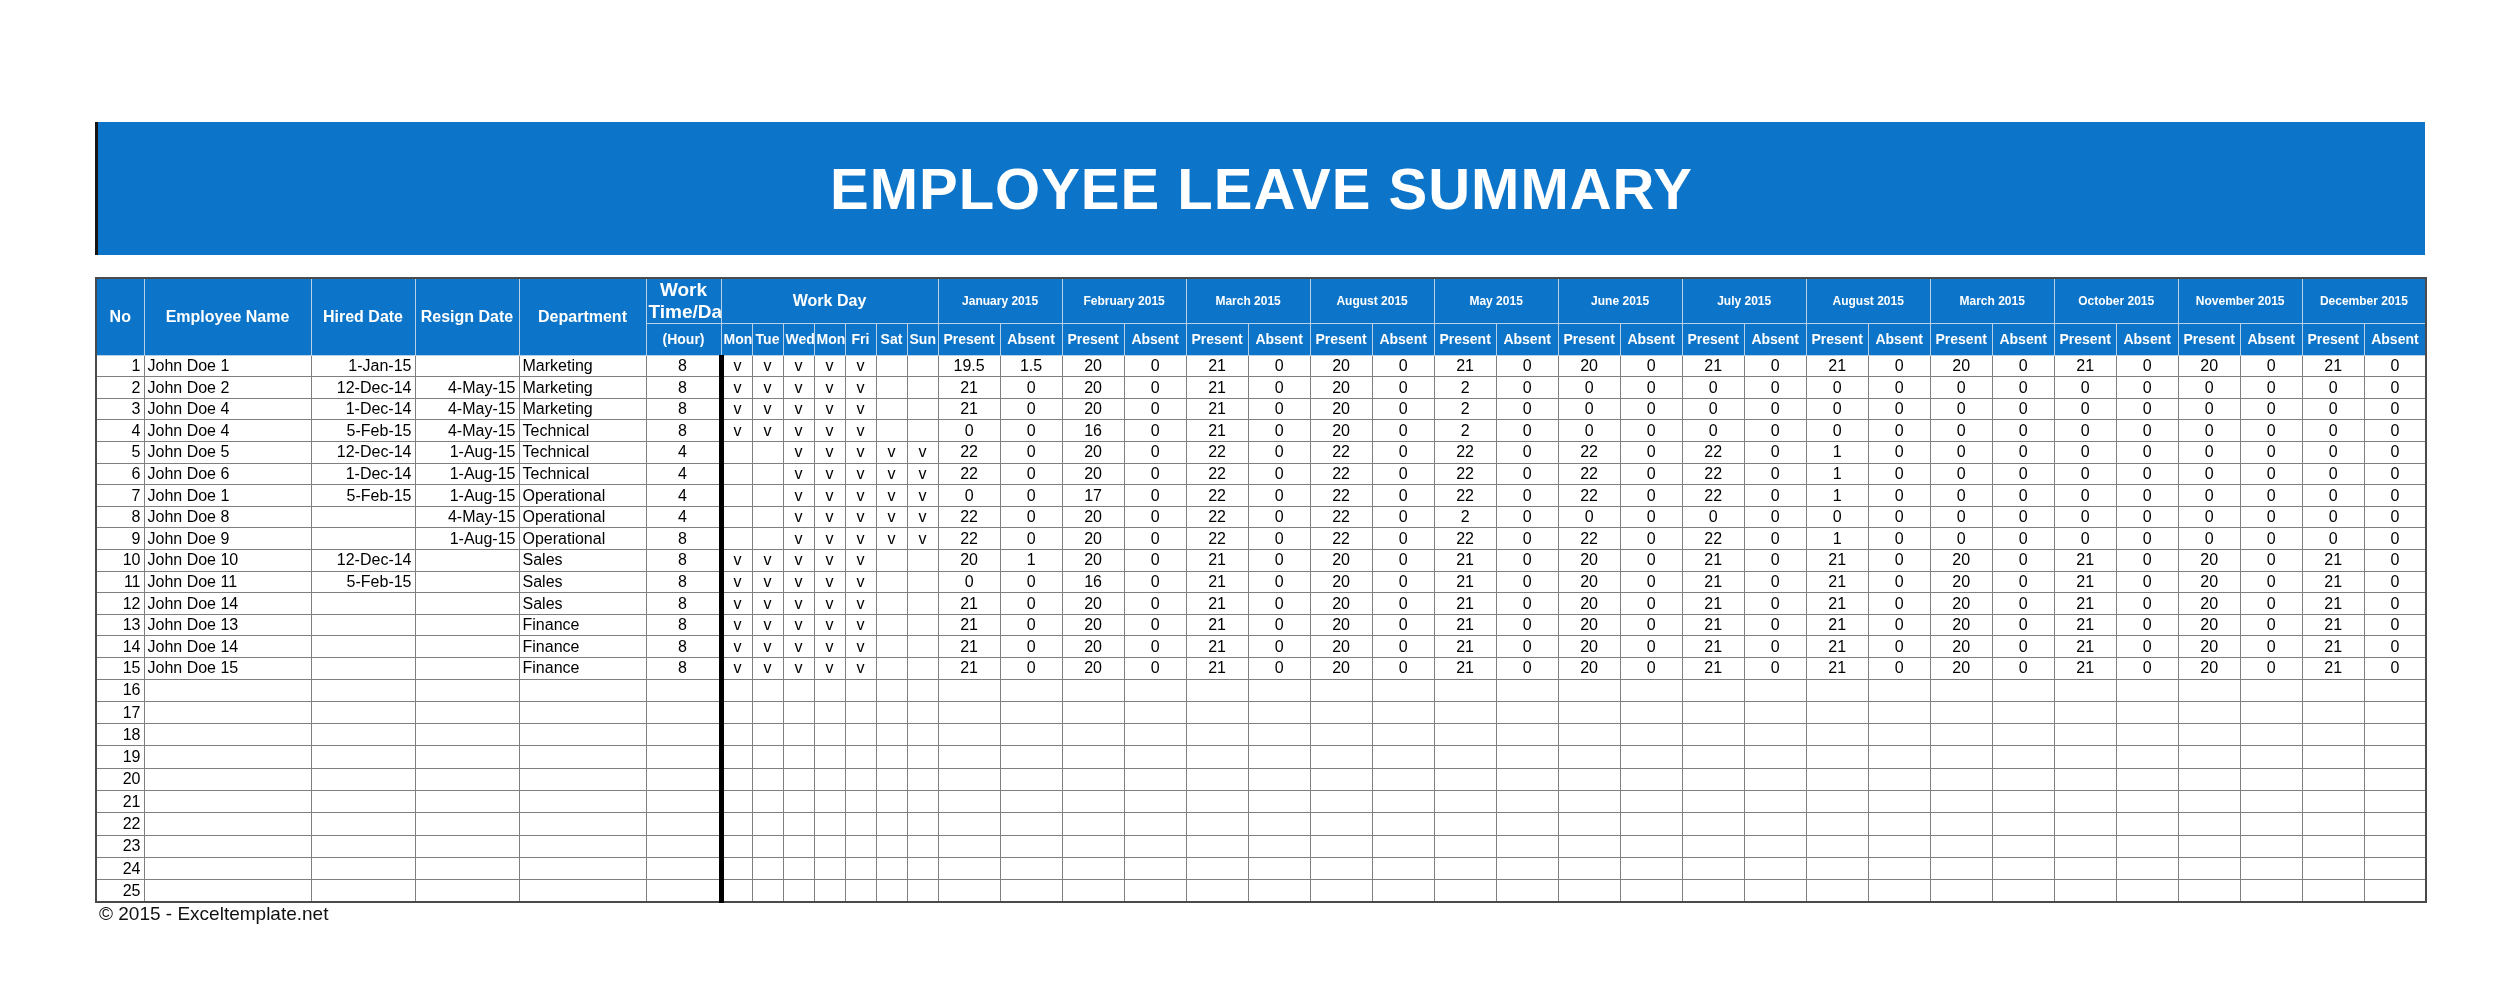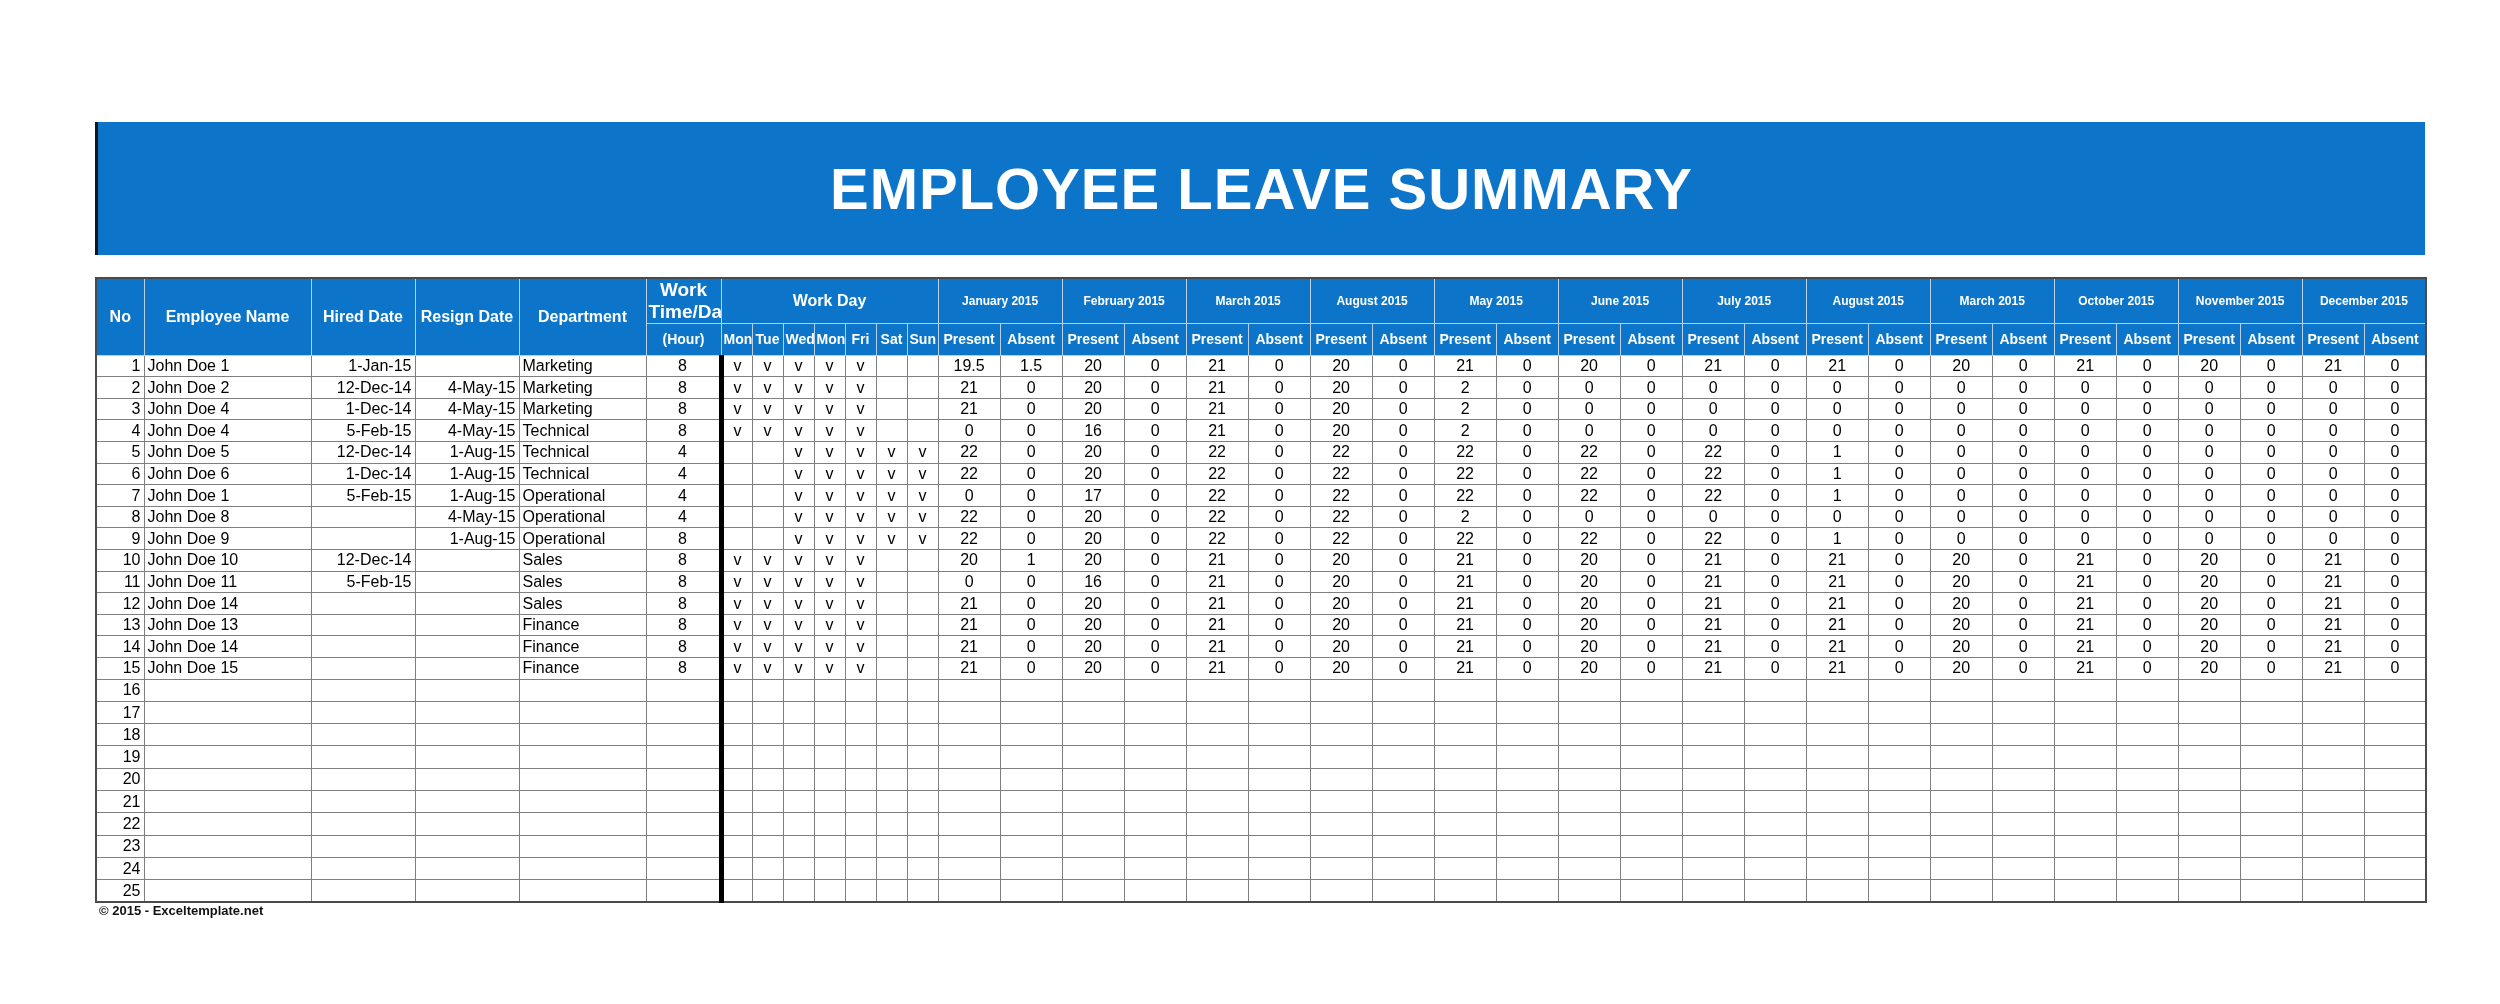--- a/index.html
+++ b/index.html
@@ -47,21 +47,21 @@
     padding: 0 3px;
   }
   .sheet tbody tr.empty td { height: 22.3px; }
   .sheet tbody td.thick { border-left: 5px solid #000000; }
   .al { text-align: left; }
   .ar { text-align: right; }
   .ac { text-align: center; padding: 0; }
   
   .footer {
     position: absolute; left: 99px; top: 903px;
-    font-size: 13px; color: #111; font-weight: bold;
+    font-size: 19px; color: #111;
   }
 </style>
 </head>
 <body>
 
 <div class="banner">
   <h1 class="banner-title">EMPLOYEE LEAVE SUMMARY</h1>
 </div>
 
 <table class="sheet">

